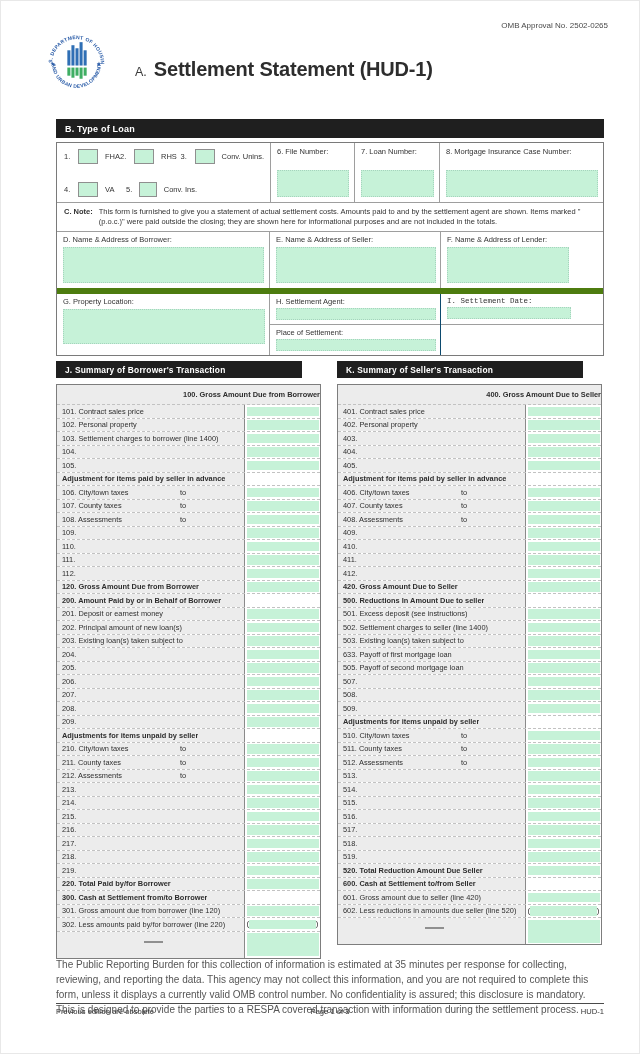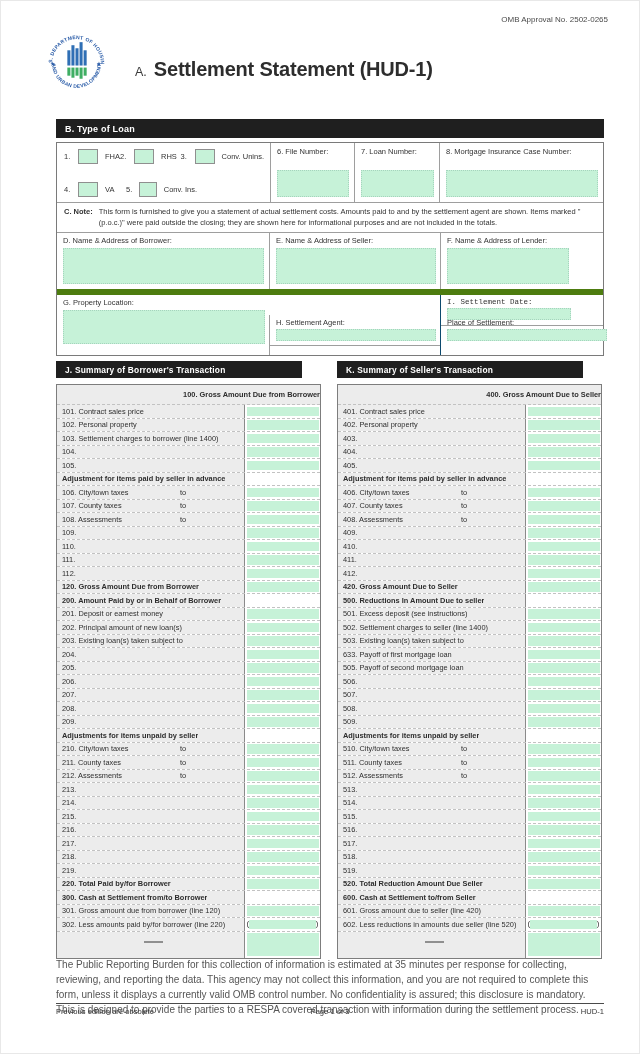--- a/index.html
+++ b/index.html
@@ -6,21 +6,21 @@
   html,body { background:#fff; }
   .page {
     position:relative; width:640px; height:1054px; background:#fff;
     font-family:"Liberation Sans", sans-serif; overflow:hidden;
     border:1px solid #e8e8e8;
   }
   .gfield { background:var(--green); }
   .formfield { border:1px dotted #a5d4bd; }
 
   
-  #omb { position:absolute; top:14px; right:31px; font-size:8px; color:#4a4a4a; }
+  #omb { position:absolute; top:20px; right:31px; font-size:8px; color:#4a4a4a; }
   #logo { position:absolute; left:44px; top:31px; width:63px; height:63px; }
   .sealtxt { font-size:4.9px; font-weight:bold; fill:#2a5ca8; letter-spacing:0.3px; }
   .star { font-size:6px; fill:#2a5ca8; }
   #title { position:absolute; left:134px; top:57px; display:flex; align-items:baseline; gap:7px; }
   #title-prefix { font-size:12.5px; color:#3a3a3a; }
   #title-main { font-size:20px; font-weight:bold; color:#2d2d2d; letter-spacing:-0.2px; }
 
   
   .blackbar { background:var(--bar); color:#fff; font-weight:bold; display:flex; align-items:center; padding-left:9px; letter-spacing:0.2px; }
   #bar-b { position:absolute; left:55px; top:118px; width:548px; height:19px; font-size:9px; }
@@ -46,21 +46,21 @@
   .b-row3 { height:62px; display:flex; border-bottom:6px solid #4d7c0f; }
   .p-cell { padding:3px 5px 5px 6px; display:flex; flex-direction:column; }
   .p-cell .flabel { margin-bottom:3px; }
   .c-d { width:212px; } .c-e { width:171px; border-left:1px solid #9e9e9e; } .c-f { flex:1; border-left:1px solid #9e9e9e; }
   .c-d .gfield { width:201px; flex:1; }
   .c-e .gfield { width:160px; flex:1; }
   .c-f .gfield { width:122px; flex:1; }
   .b-row4 { flex:1; display:flex; }
   .c-g { width:212px; }
   .c-g .gfield { width:202px; flex:1; margin-bottom:6px; }
-  .c-hi { width:171px; border-left:1px solid #9e9e9e; display:flex; flex-direction:row;margin-top:20px; }
+  .c-hi { width:171px; border-left:1px solid #9e9e9e; display:flex; flex-direction:column; }
   .c-i { flex:1; border-left:1px solid #0c4a6e; display:flex; flex-direction:column;font-family:Liberation Mono, monospace; }
   .subcell { padding:3px 5px 4px 6px; display:flex; flex-direction:column; }
   .sub1 { height:31px; border-bottom:1px solid #9e9e9e; }
   .sub2 { flex:1; }
   .c-hi .gfield { width:160px; height:12px; margin-top:2px; }
   .c-i .gfield { width:124px; height:12px; margin-top:2px; }
 
   
   .ttable { position:absolute; top:383px; width:265px; border:1px solid #7d7d7d; background:#fff; }
   #table-j { left:55px; } #table-k { left:336px; }
@@ -755,29 +755,20 @@
       <div class="trow t-item">
         <div class="lcell">
           <span class="rl">505. Payoff of second mortgage loan</span>
         </div>
         <div class="acell">
           <div class="gfield"></div>
         </div>
       </div>
       <div class="trow t-fill">
         <div class="lcell">
-          <span class="rl">506.</span>
-          <div class="gfield lfill"></div>
-        </div>
-        <div class="acell">
-          <div class="gfield"></div>
-        </div>
-      </div>
-      <div class="trow t-fill">
-        <div class="lcell">
           <span class="rl">507.</span>
           <div class="gfield lfill"></div>
         </div>
         <div class="acell">
           <div class="gfield"></div>
         </div>
       </div>
       <div class="trow t-fill">
         <div class="lcell">
           <span class="rl">508.</span>

